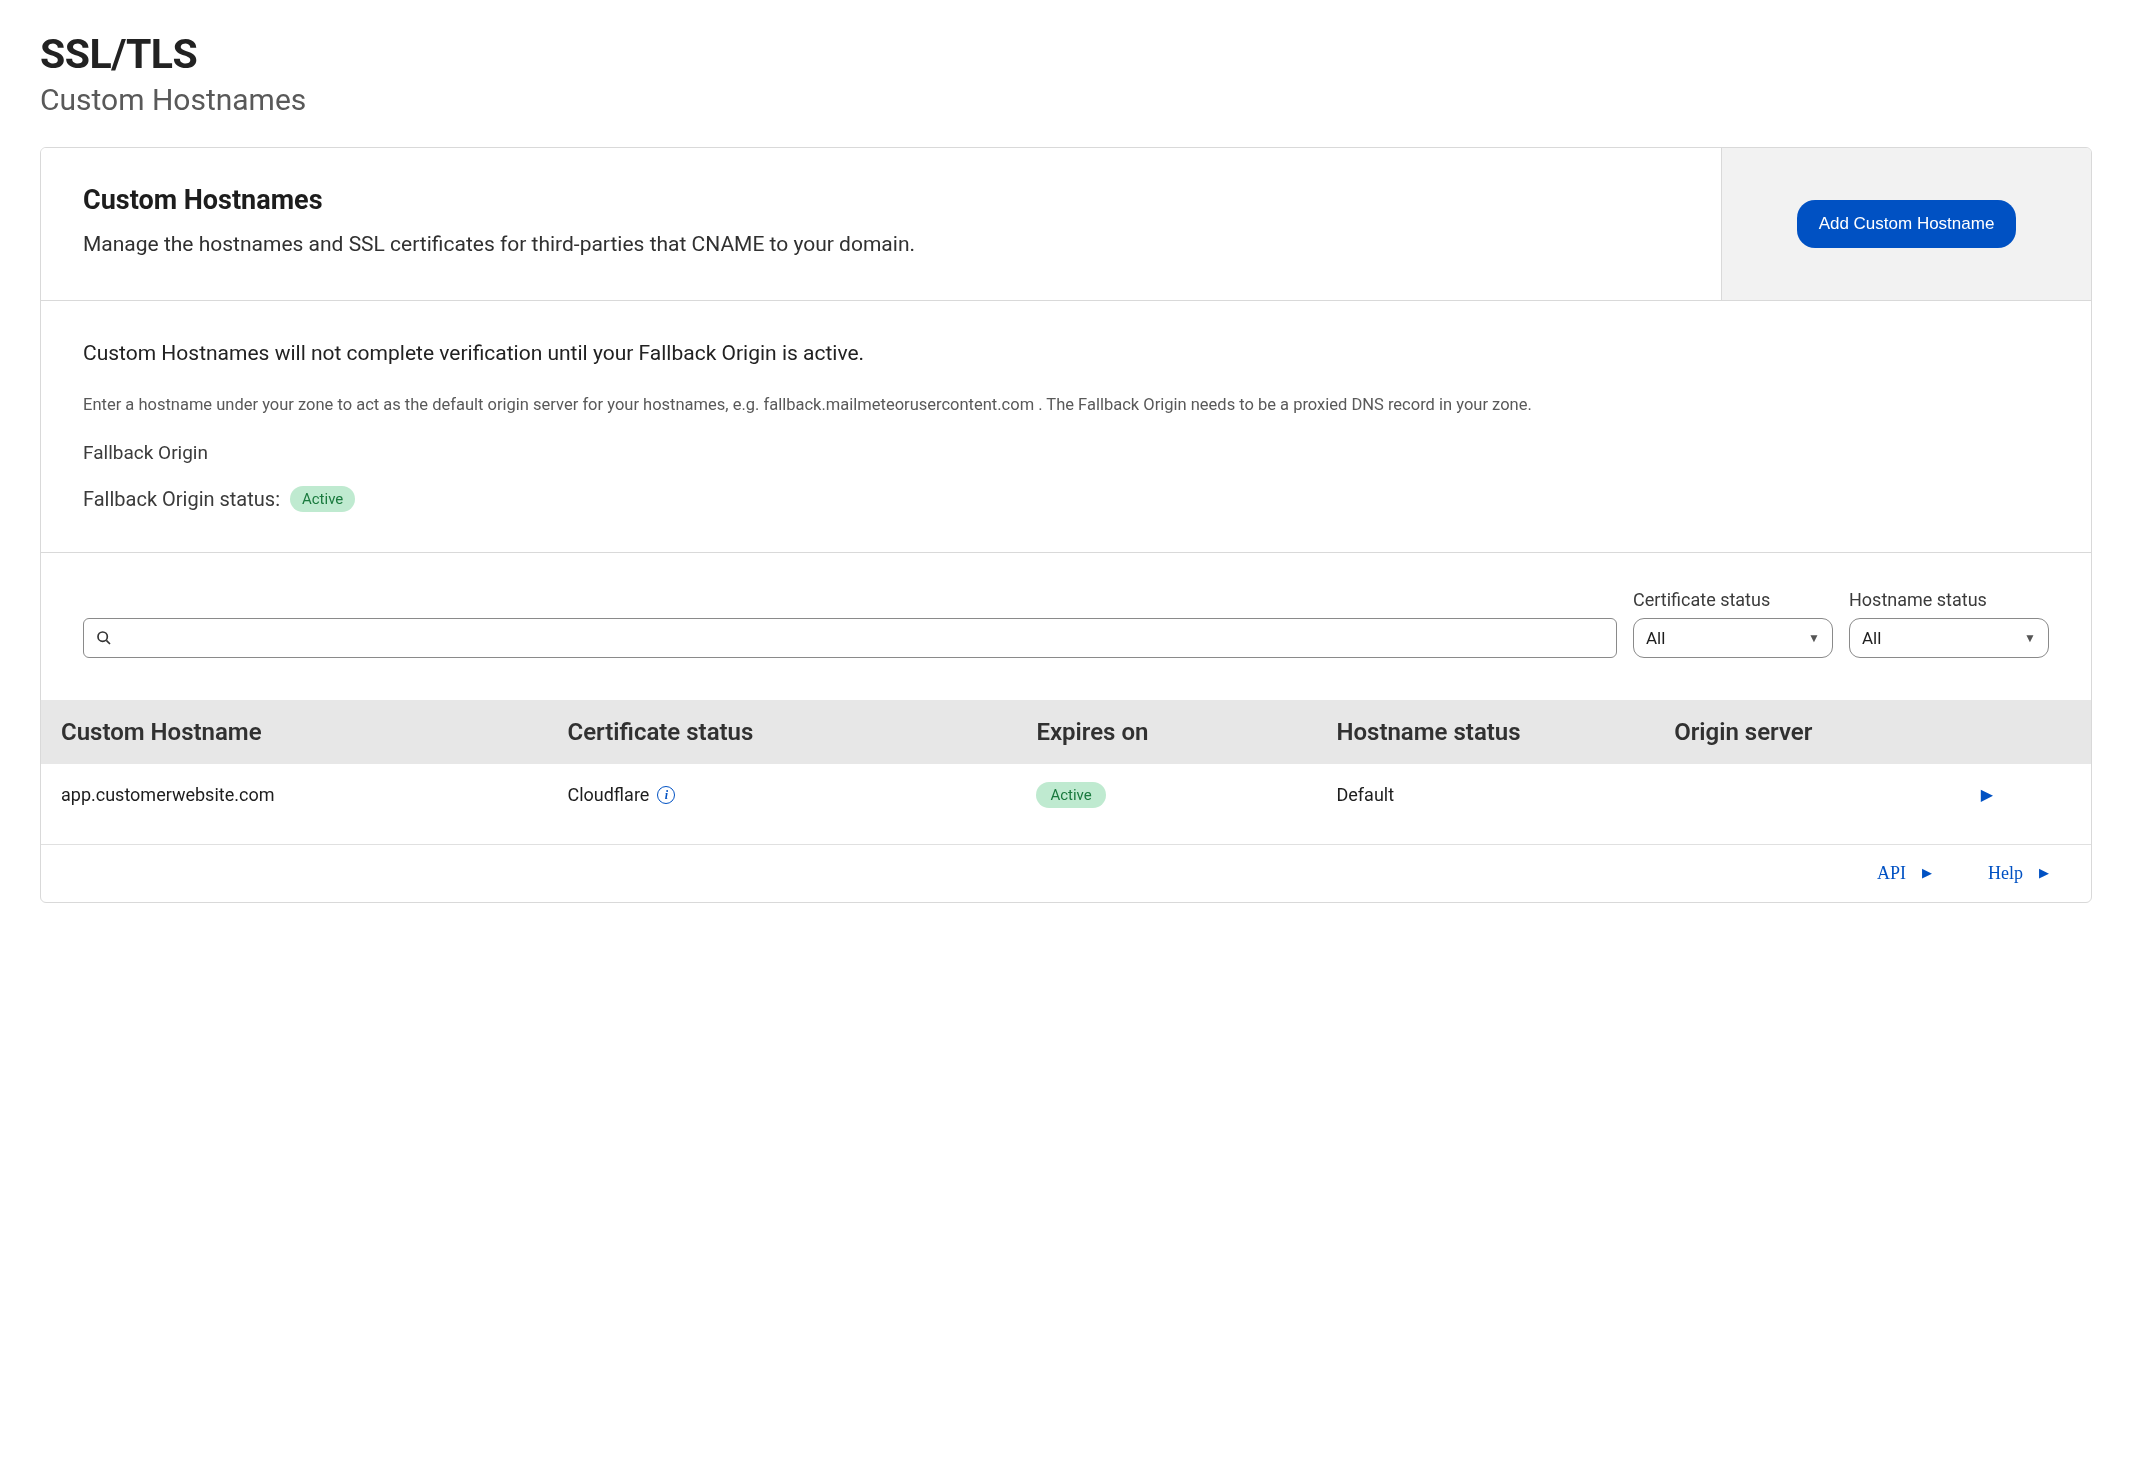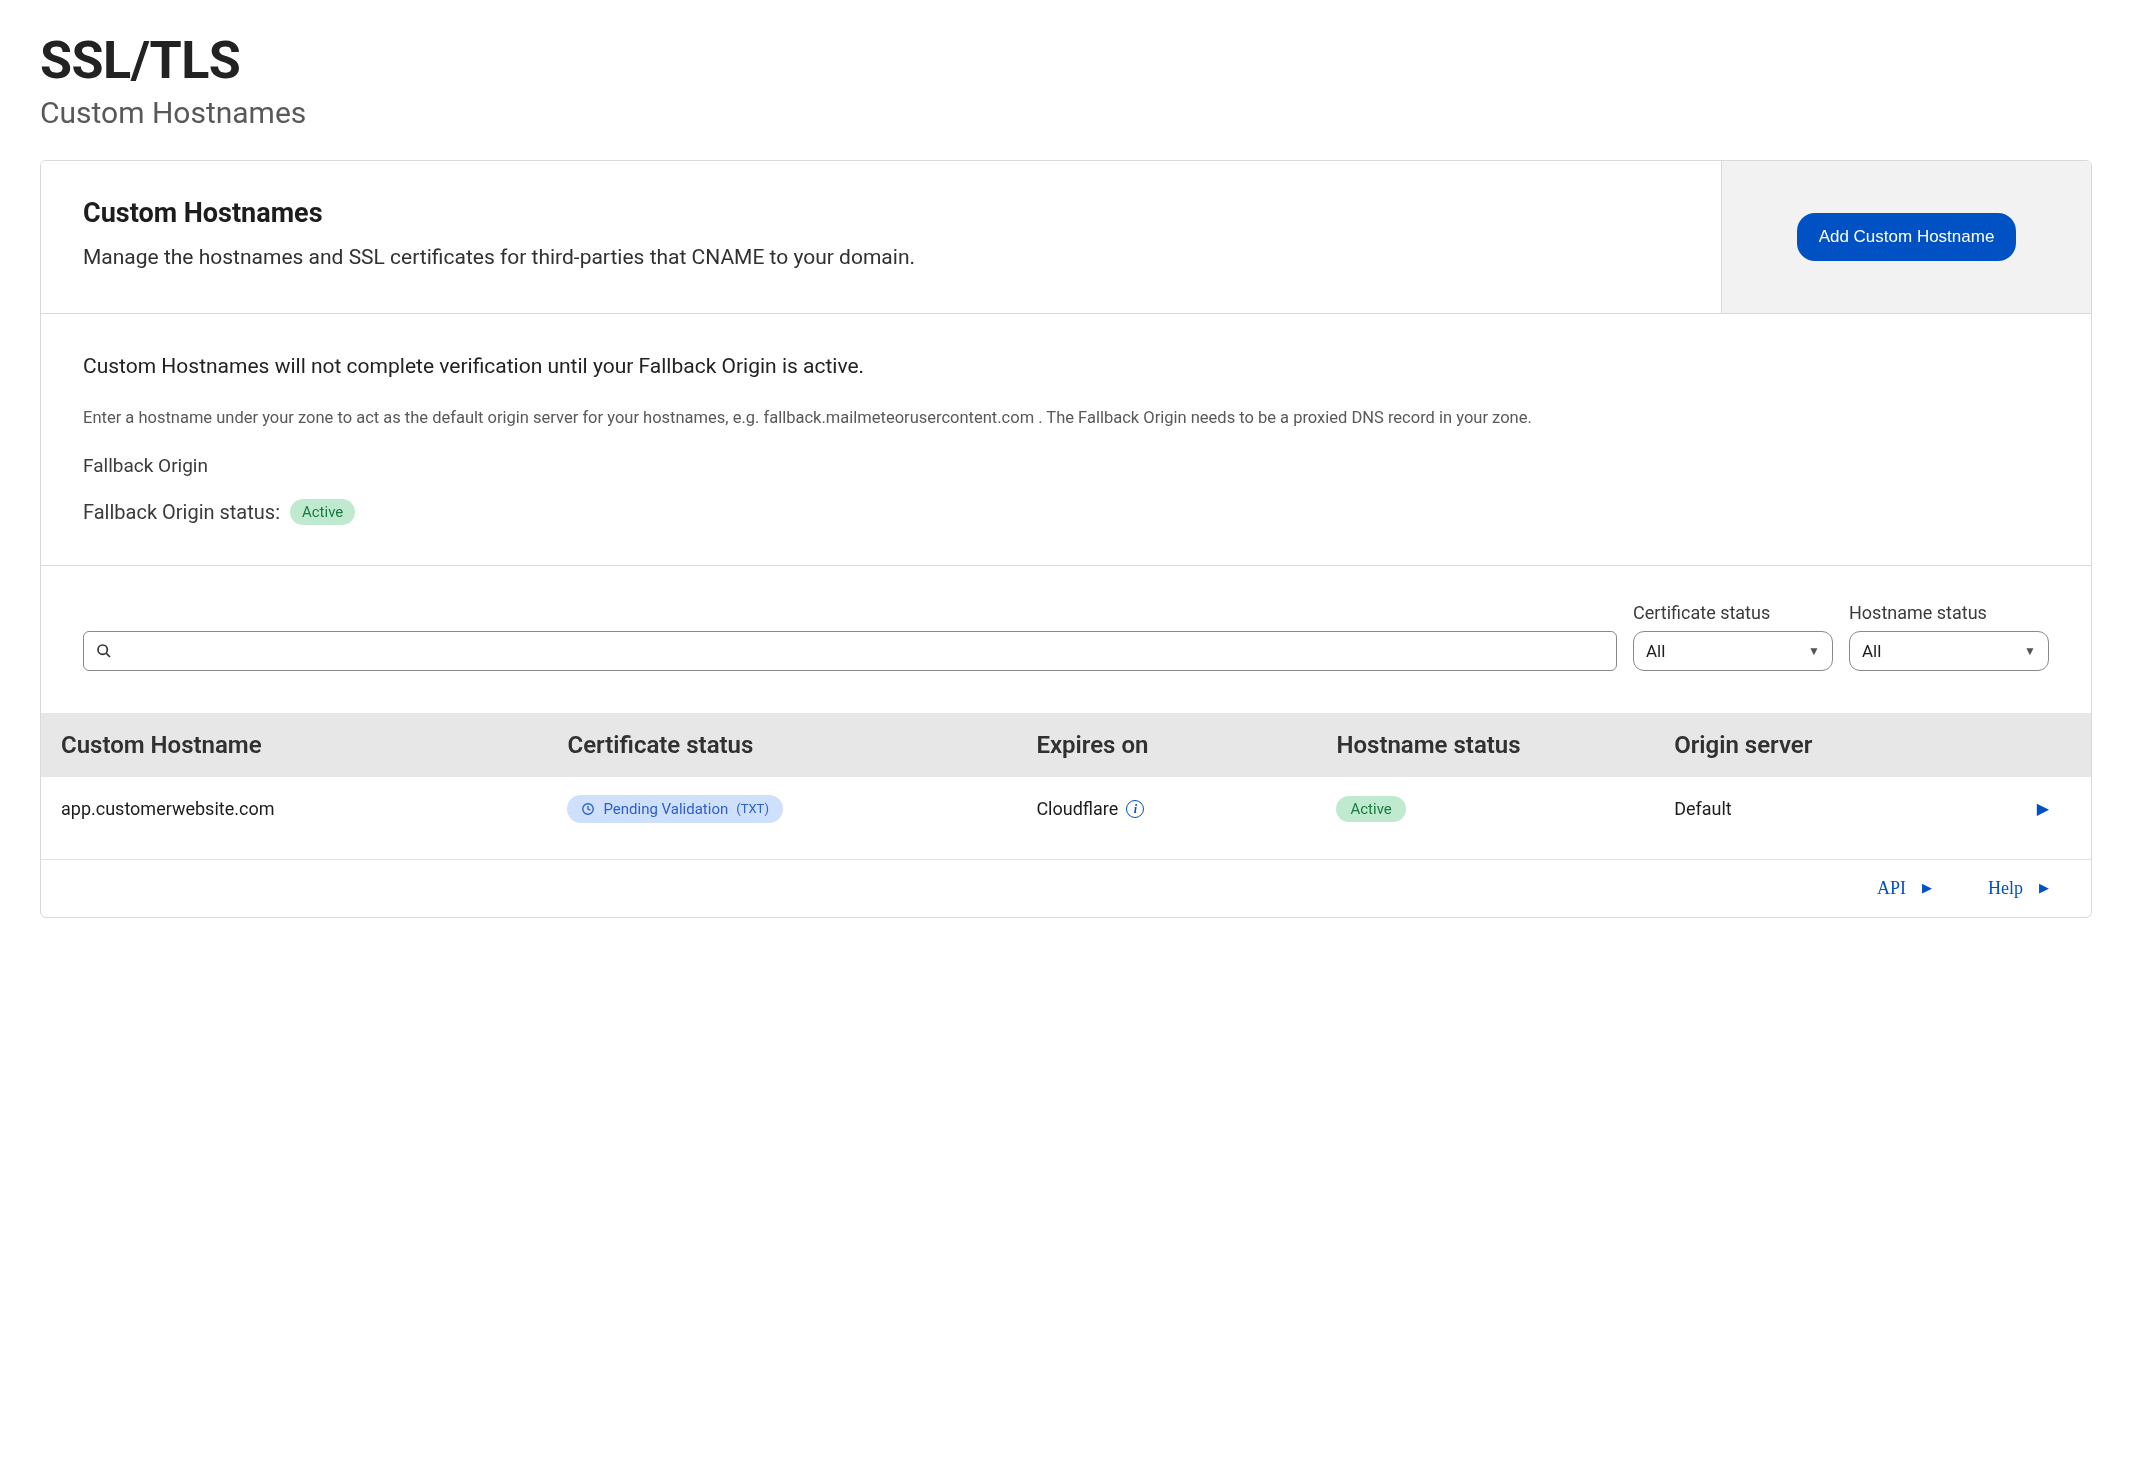--- a/index.html
+++ b/index.html
@@ -3,21 +3,21 @@
   <meta charset="utf-8">
   <style>
     * { box-sizing: border-box; margin: 0; padding: 0; }
     body {
       font-family: -apple-system, BlinkMacSystemFont, "Segoe UI", Roboto, Helvetica, Arial, sans-serif;
       background: #fff;
       color: #1d1d1d;
       padding: 30px 40px;
       font-size: 18px;
     }
-    .page-title { font-size: 52px; font-weight: 700; color: #222; letter-spacing: -0.5px; }
+    .page-title { font-size: 41px; font-weight: 700; color: #222; letter-spacing: -0.5px; }
     .page-subtitle { font-size: 30px; font-weight: 400; color: #595959; margin-top: 4px; }
 
     .card {
       border: 1px solid #d9d9d9;
       border-radius: 6px;
       margin-top: 30px;
       overflow: hidden;
     }
 
     
@@ -215,30 +215,20 @@
     <div>Certificate status</div>
     <div>Expires on</div>
     <div>Hostname status</div>
     <div>Origin server</div>
     <div></div>
   </div>
 
   <div class="table-row">
     <div>app.customerwebsite.com</div>
     <div>
-      <span class="badge-pending">
-        <svg width="14" height="14" viewBox="0 0 24 24" fill="none" stroke="#2c5ecf" stroke-width="2.3">
-            <circle cx="12" cy="12" r="9"></circle>
-            <polyline points="12 7 12 12 16 14"></polyline>
-          </svg>
-        <span>Pending Validation</span>
-        <span class="txt-suffix">(TXT)</span>
-      </span>
-    </div>
-    <div>
       <span class="cloudflare">
         <span>Cloudflare</span>
         <span class="info-icon">i</span>
       </span>
     </div>
     <div>
       <span class="row-badge-active">Active</span>
     </div>
     <div>Default</div>
     <div class="row-expand">

